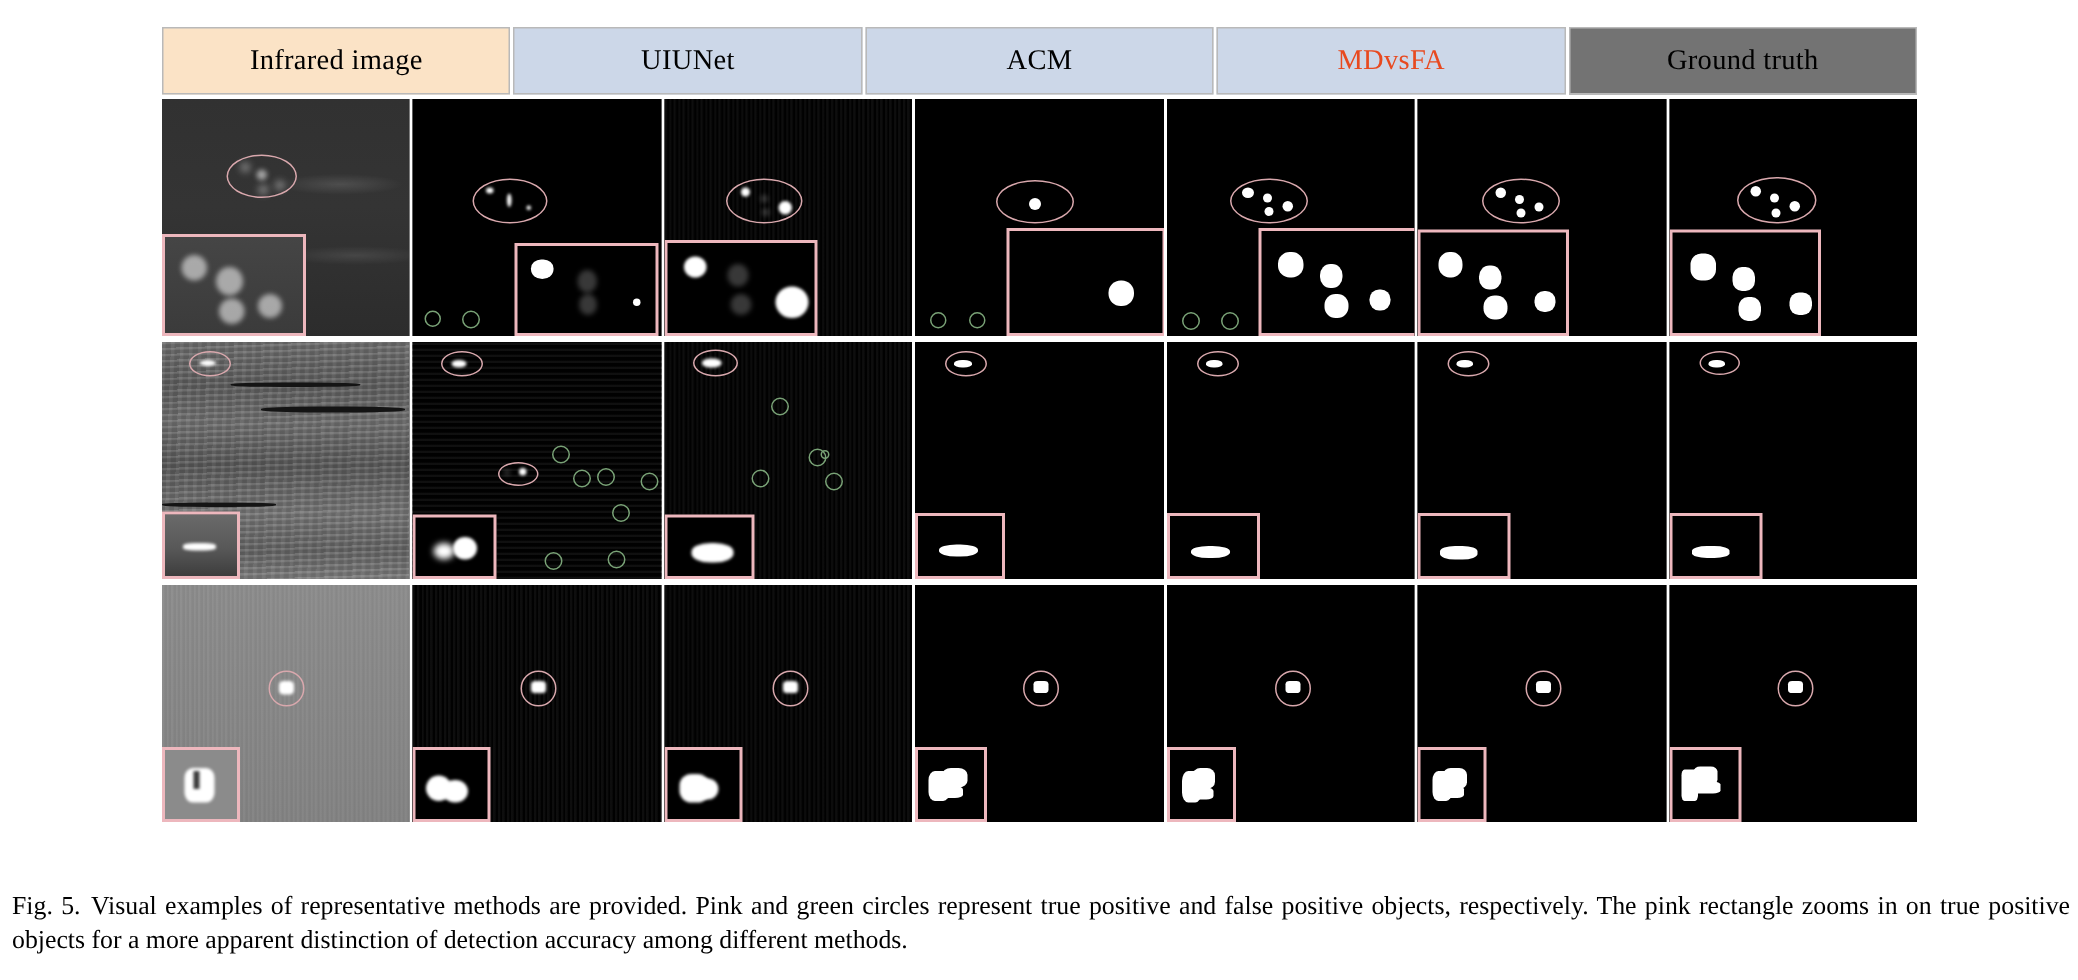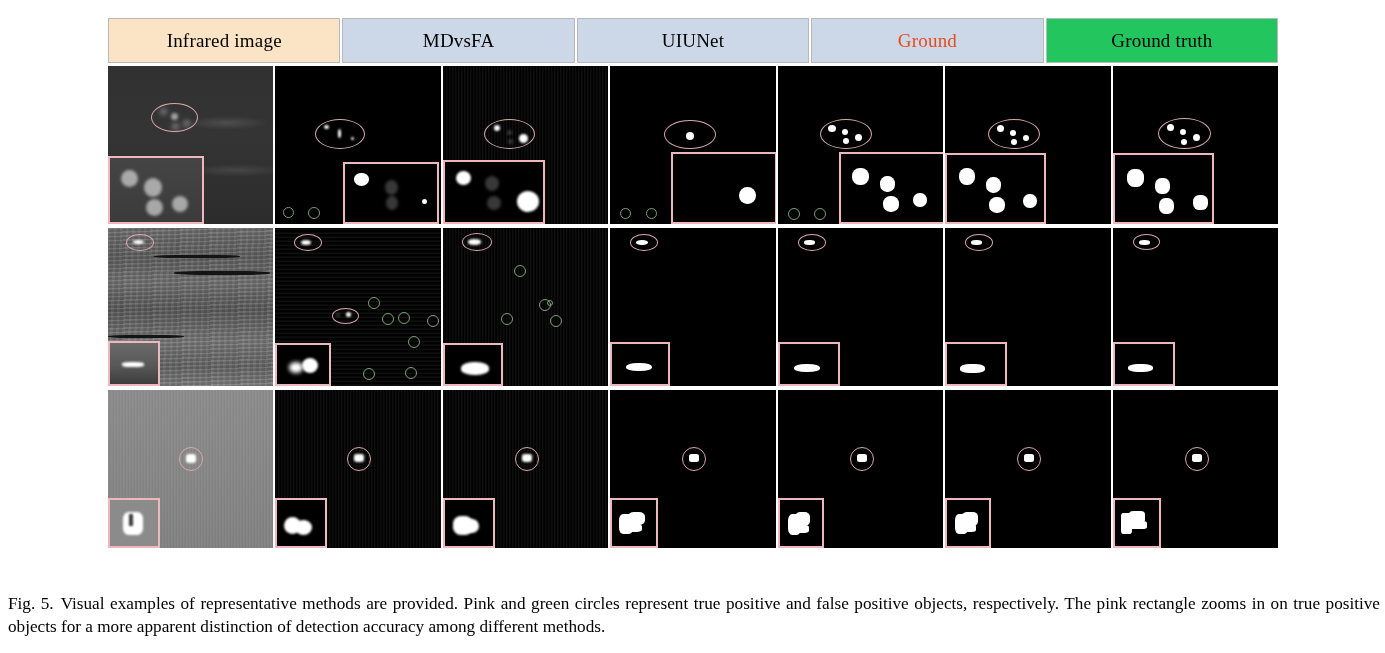--- a/index.html
+++ b/index.html
@@ -19,21 +19,21 @@
   .hdr{
     flex:1 1 0;
     display:flex;align-items:center;justify-content:center;
     font-size:19px;line-height:1;
     border:1px solid #b9b9b9;
     box-sizing:border-box;
     letter-spacing:.2px;
   }
   .hdr.peach{background:#fbe3c6;}
   .hdr.blue{background:#ccd7e8;}
-  .hdr.pink{background:#22c55e;}
+  .hdr.pink{background:#737373;}
   .hdr .lbl{display:block;}
   .hdr .lbl.accent{color:#e8491f;}
 
   
   .grid{
     position:absolute;left:108px;top:66px;
     width:1170px;height:490px;
     display:flex;flex-direction:column;gap:4px;
   }
   .row{display:flex;gap:2px;height:158px;}
@@ -119,27 +119,27 @@
 </head>
 <body>
 
 <div class="figure">
 
   <div class="headers">
     <div class="hdr peach">
       <span class="lbl">Infrared image</span>
     </div>
     <div class="hdr blue">
-      <span class="lbl">MDvsFA</span>
+      <span class="lbl">UIUNet</span>
     </div>
     <div class="hdr blue">
-      <span class="lbl">UIUNet</span>
+      <span class="lbl">ACM</span>
     </div>
     <div class="hdr blue">
-      <span class="lbl accent">Ground</span>
+      <span class="lbl accent">MDvsFA</span>
     </div>
     <div class="hdr pink">
       <span class="lbl">Ground truth</span>
     </div>
   </div>
 
   <div class="grid">
 
     <div class="row">
 

